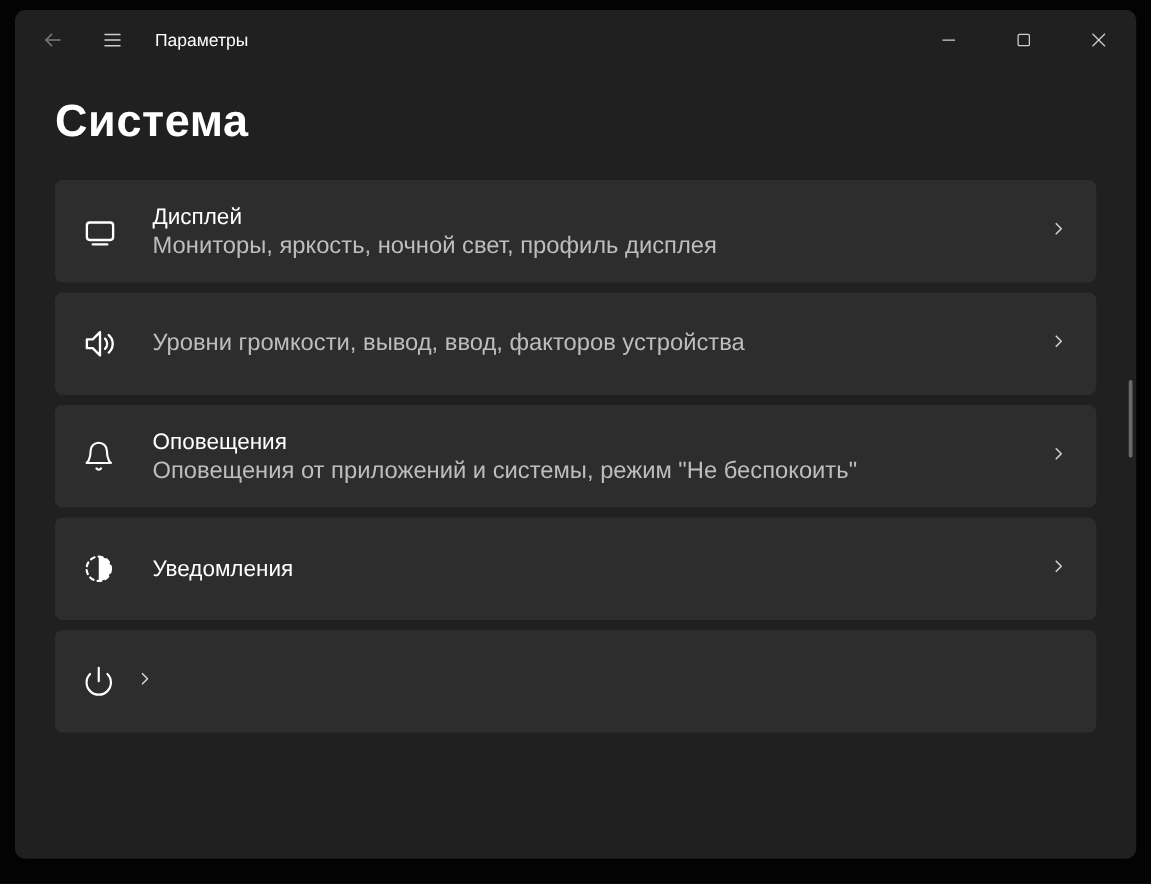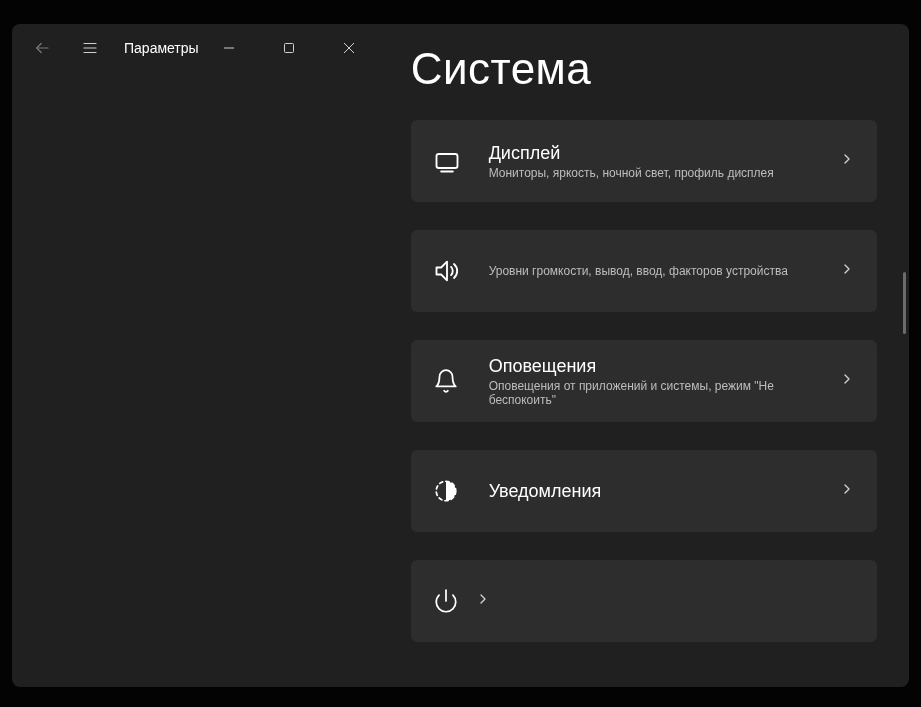--- a/index.html
+++ b/index.html
@@ -10,22 +10,21 @@
     color: #ffffff;
     position: relative;
   }
   .window {
     position: absolute;
     left: 12px; top: 8px; right: 12px; bottom: 20px;
     background: #202020;
     border-radius: 8px;
     overflow: hidden;
     display: flex;
-    flex-direction: row;
-    margin-top: 16px;
+    flex-direction: column;
   }
   .titlebar {
     height: 48px;
     display: flex;
     align-items: center;
     padding-left: 8px;
   }
   .tb-left {
     display: flex;
     align-items: center;
@@ -68,29 +67,29 @@
   .scroll-ind {
     position: absolute;
     right: 3px;
     top: 248px;
     width: 3px;
     height: 62px;
     background: #6b6b6b;
     border-radius: 2px;
   }
   .page-title {
-    font-size: 44px;
-    font-weight: 400;
+    font-size: 36px;
+    font-weight: 700;
     margin: 20px 0 26px 0;
     letter-spacing: 0.5px;
   }
   .list {
     display: flex;
     flex-direction: column;
-    gap: 28px;
+    gap: 8px;
   }
   .card {
     background: #2d2d2d;
     border-radius: 6px;
     height: 82px;
     display: flex;
     align-items: center;
     padding: 0 22px;
     cursor: pointer;
   }
@@ -107,21 +106,21 @@
     display: flex;
     flex-direction: column;
     gap: 2px;
   }
   .card .title {
     font-size: 18px;
     font-weight: 400;
     color: #ffffff;
   }
   .card .desc {
-    font-size: 12px;
+    font-size: 19px;
     color: #bdbdbd;
   }
   .card .chev {
     color: #d0d0d0;
   }
 </style>
 </head>
 <body>
 
 <div class="window">

